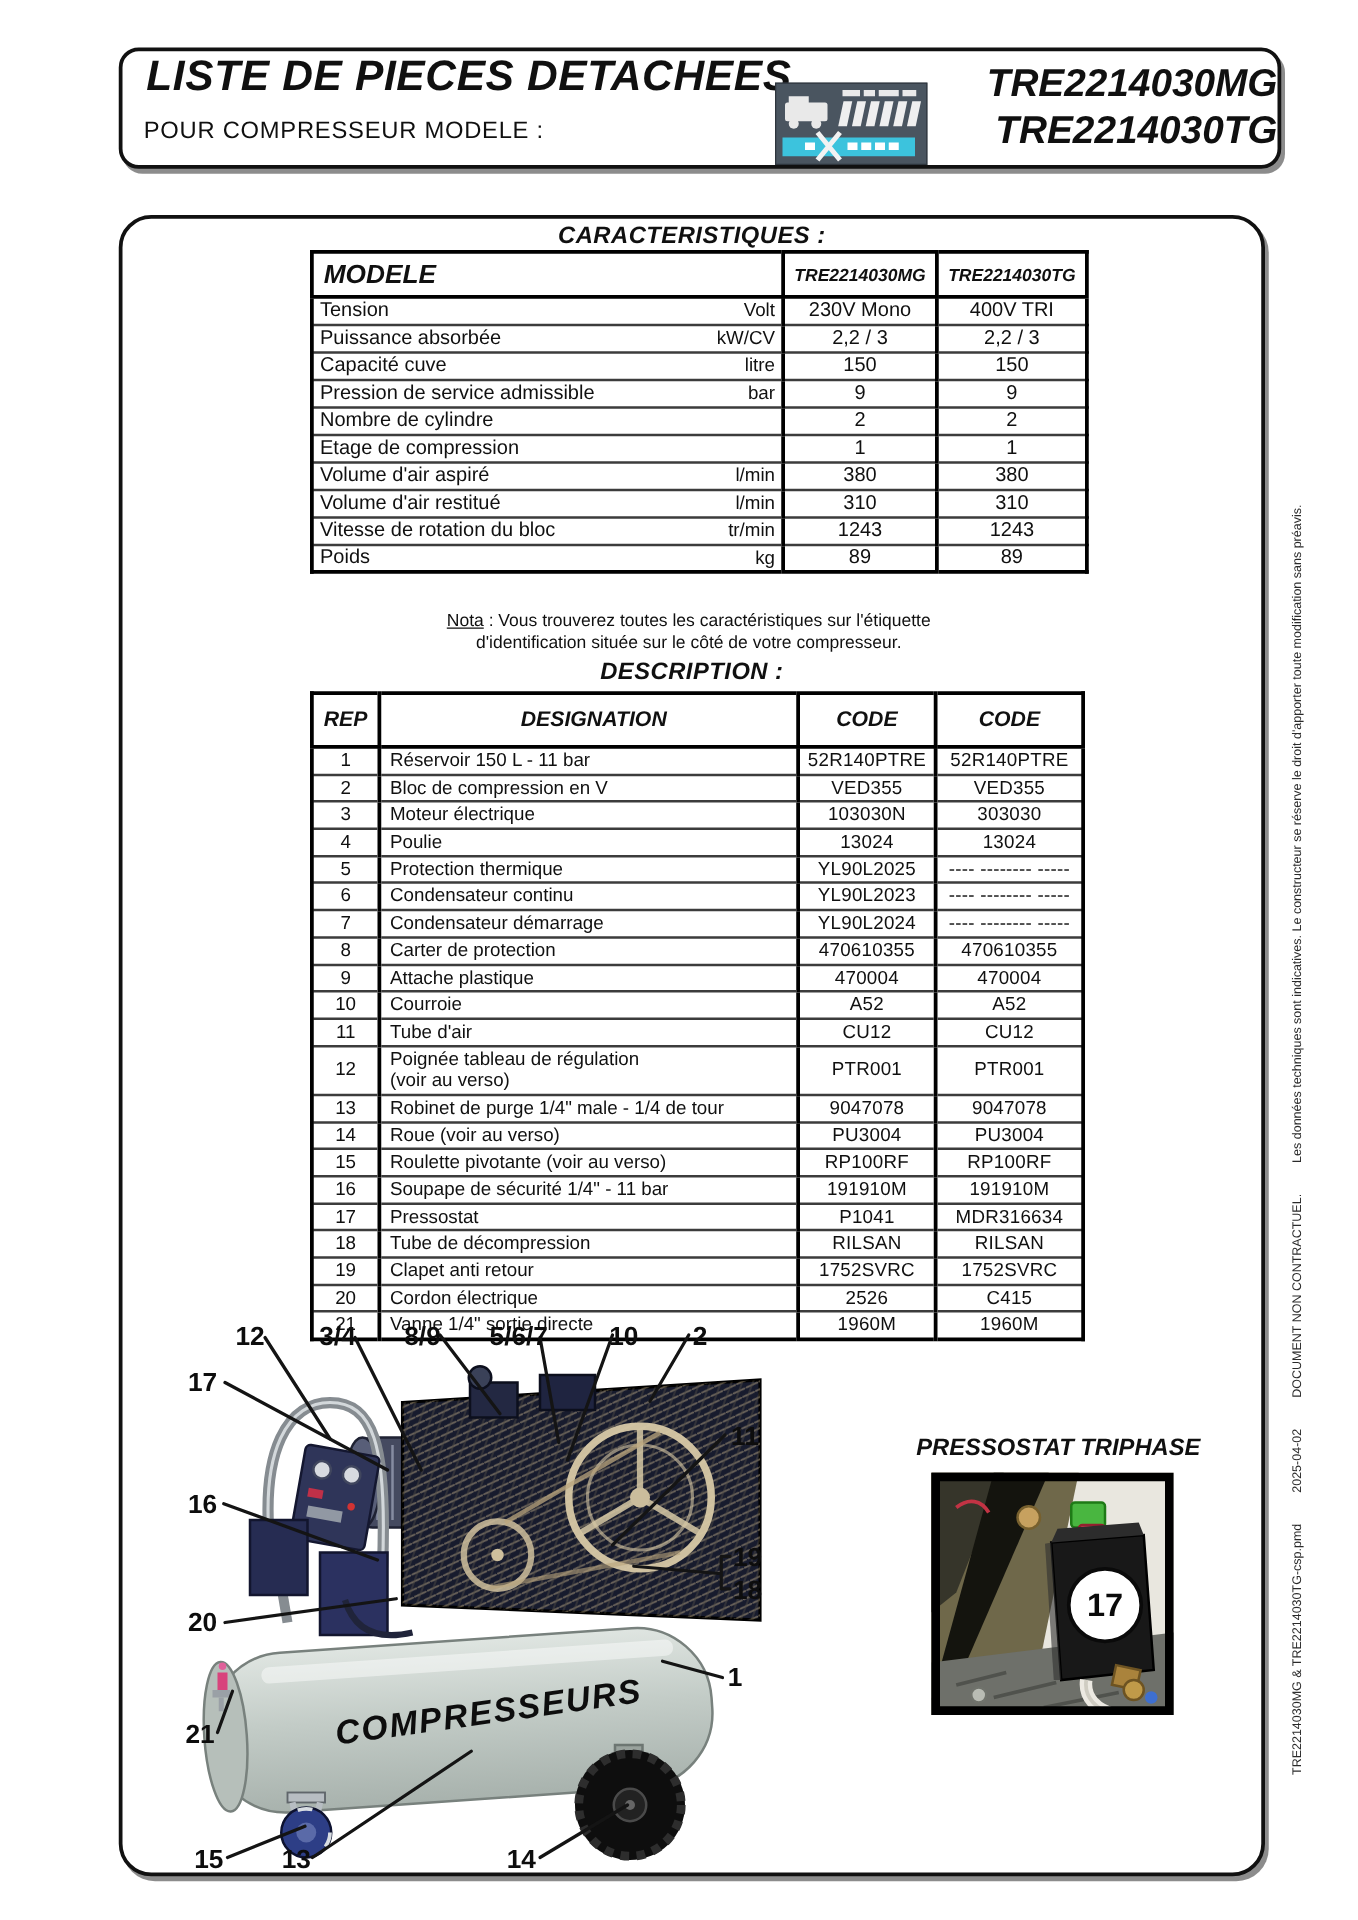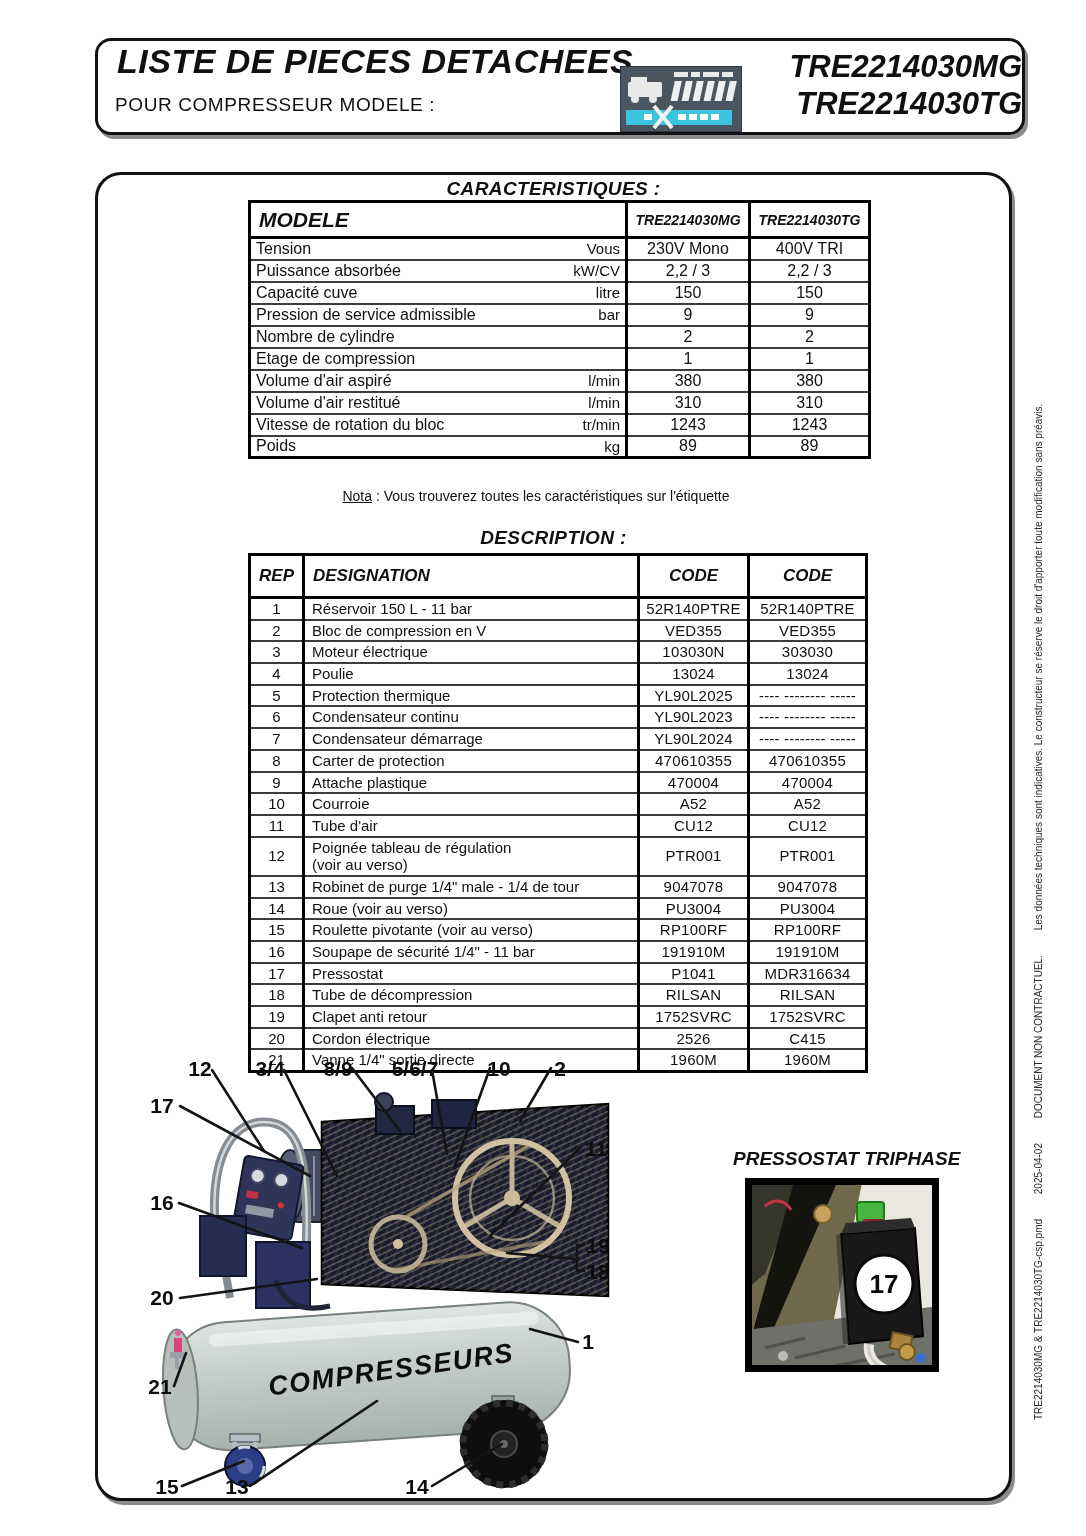--- a/index.html
+++ b/index.html
@@ -50,31 +50,31 @@
   .c-modele { font-size:21px; font-style:italic; font-weight:bold; text-align:left; padding-left:8px; }
   .c-mhead  { font-size:14px; font-style:italic; font-weight:bold; text-align:center; }
   .char-table td { height:22px; }
   .c-label-cell { padding:0 5px; }
   .c-label-wrap { display:flex; justify-content:space-between; align-items:center; }
   .c-label { font-size:16px; white-space:nowrap; }
   .c-unit  { font-size:15px; white-space:nowrap; }
   .c-val   { font-size:16px; text-align:center; }
 
   
-  .nota { left:80px; top:488px; width:912px; text-align:center; font-size:14px; line-height:17px; }
+  .nota { left:95px; top:488px; width:912px; text-align:center; font-size:14px; line-height:17px; }
   .nota-label { text-decoration:underline; }
 
   
   .desc-table { left:248px; top:553px; width:617px; border:3px solid #000; }
   .desc-table th, .desc-table td { border:2px solid #3c3c3c; overflow:hidden; }
   .desc-table thead th { border-bottom:3px solid #000; height:43px; font-size:17px; font-style:italic; font-weight:bold; }
   .desc-table th:first-child, .desc-table td:first-child { border-right:3px solid #000; }
   .desc-table th:nth-child(2), .desc-table td:nth-child(2) { border-right:3px solid #000; }
   .desc-table th:nth-child(3), .desc-table td:nth-child(3) { border-right:3px solid #000; }
-  .d-des-h { text-align:left; padding-left:8px; }
+  .d-des-h { text-align:center; padding-left:8px; }
   .desc-table td { height:21px; line-height:1.18; }
   .d-rep  { text-align:center; font-size:15px; }
   .d-des  { font-size:15px; padding:1px 7px; }
   .d-line2 { display:block; }
   .d-code { text-align:center; font-size:15px; letter-spacing:.2px;margin-top:36px; }
 
   
   .diagram-svg { left:92px; top:1046px; }
   .callout { font-size:21px; font-weight:bold; fill:#0d0d0d; }
   .callout-line { stroke:#141414; stroke-width:2.6; stroke-linecap:round; fill:none; }
@@ -153,21 +153,21 @@
       <th class="c-mhead">TRE2214030MG</th>
       <th class="c-mhead">TRE2214030TG</th>
     </tr>
   </thead>
   <tbody>
 
       <tr>
         <td class="c-label-cell">
           <span class="c-label-wrap">
             <span class="c-label">Tension</span>
-            <span class="c-unit">Vous</span>
+            <span class="c-unit">Volt</span>
           </span>
         </td>
         <td class="c-val">230V Mono</td>
         <td class="c-val">400V TRI</td>
       </tr>
 
       <tr>
         <td class="c-label-cell">
           <span class="c-label-wrap">
             <span class="c-label">Puissance absorbée</span>
@@ -264,20 +264,21 @@
           </span>
         </td>
         <td class="c-val">89</td>
         <td class="c-val">89</td>
       </tr>
     </tbody>
 </table>
 
 <div class="abs nota">
   <div><span class="nota-label">Nota</span> <span>: Vous trouverez toutes les caractéristiques sur l'étiquette</span></div>
+  <div>d'identification située sur le côté de votre compresseur.</div>
 </div>
 
 <div class="abs section-heading h-desc">DESCRIPTION :</div>
 
 <table class="abs tbl desc-table">
   <colgroup>
       <col style="width:54px">
       <col style="width:335px">
       <col style="width:110px">
       <col style="width:118px">

